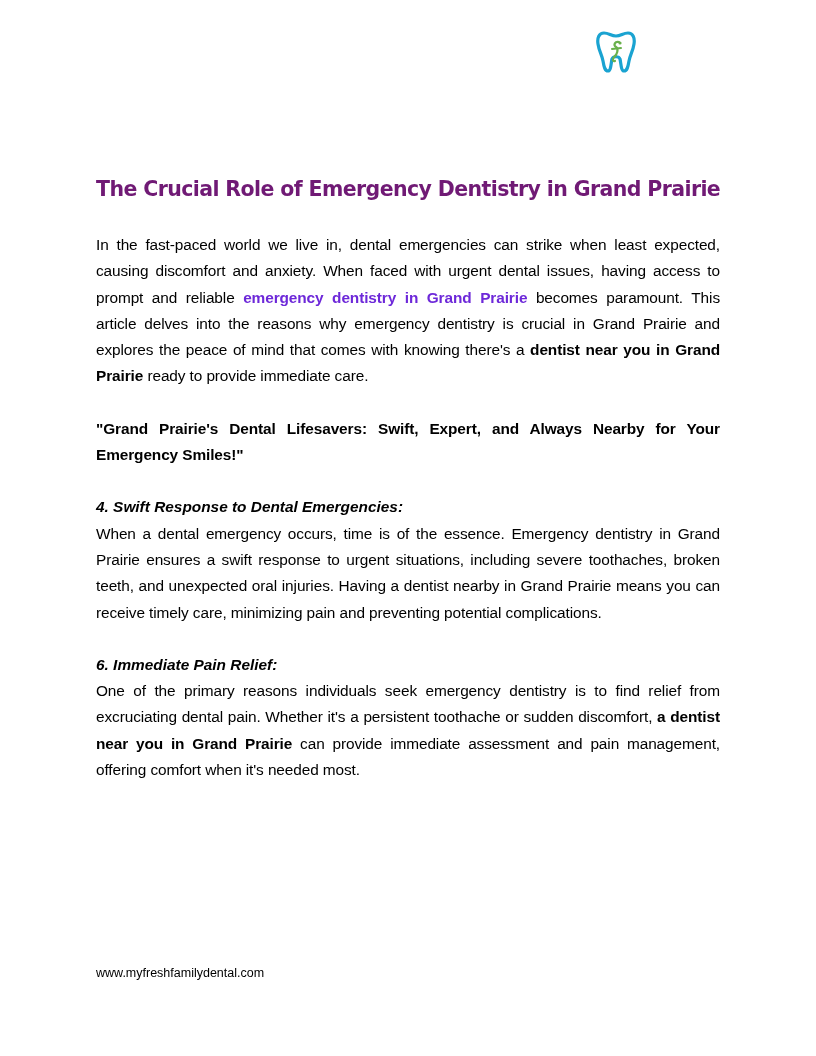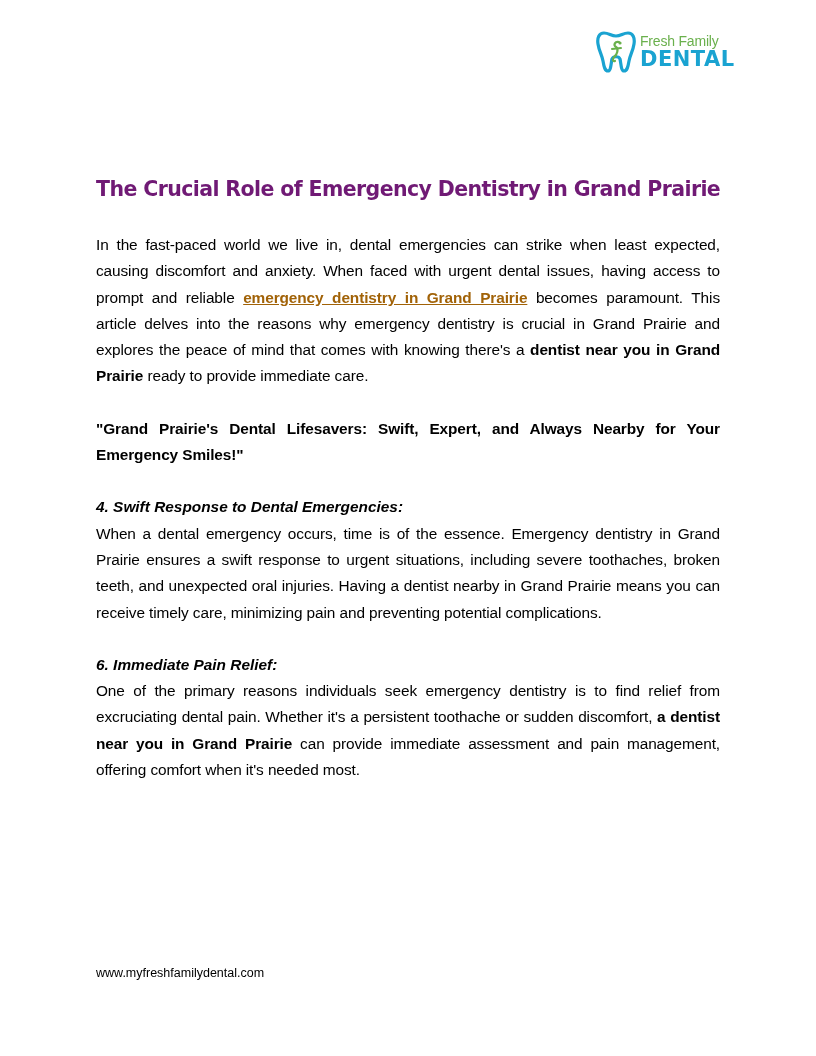--- a/index.html
+++ b/index.html
@@ -54,23 +54,22 @@
     .para {
       font-family: "Liberation Sans", sans-serif;
       font-size: 15.4px;
       line-height: 26.3px;
       text-align: justify;
       color: #000;
       letter-spacing: -0.1px;
     }
     .p1 { margin-top: 28px; }
     .link {
-      color: #a16207;
+      color: #6d28d9;
       font-weight: bold;
-      text-decoration: underline;
       cursor: pointer;
     }
     b, .bold { font-weight: bold; }
     .tagline {
       margin-top: 26px;
       font-weight: bold;
     }
     .section { margin-top: 26px; }
     .section-heading {
       font-family: "Liberation Sans", sans-serif;
@@ -91,24 +90,20 @@
 </head>
 <body>
 
 <div class="logo">
   <svg class="logo-mark" viewBox="0 0 40 44">
     <path d="M8 4 C3 4 1 9 2 15 C3 22 6 26 7 32 C8 38 9 42 12 42 C15 42 15 34 16 30 C17 27 23 27 24 30 C25 34 25 42 28 42 C31 42 32 38 33 32 C34 26 37 22 38 15 C39 9 37 4 32 4 C27 4 25 7 20 7 C15 7 13 4 8 4 Z" fill="none" stroke="#1aa3d1" stroke-width="3.2" stroke-linejoin="round"></path>
     <path d="M23 13 C19 12 17 16 20 18 C23 20 21 26 18 28 C16 30 17 33 19 32" fill="none" stroke="#6ab04c" stroke-width="2.2" stroke-linecap="round"></path>
     <path d="M16 20 L25 19" stroke="#6ab04c" stroke-width="2" stroke-linecap="round"></path>
     <circle cx="24" cy="14" r="1.6" fill="#6ab04c"></circle>
   </svg>
-  <div class="logo-text">
-    <span class="logo-top">Fresh Family</span>
-    <span class="logo-bottom">DENTAL</span>
-  </div>
 </div>
 
 <div class="content">
   <h1 class="title">The Crucial Role of Emergency Dentistry in Grand Prairie</h1>
 
   <p class="para p1"><span>In the fast-paced world we live in, dental emergencies can strike when least expected, causing discomfort and anxiety. When faced with urgent dental issues, having access to prompt and reliable </span><a class="link">emergency dentistry in Grand Prairie</a><span> becomes paramount. This article delves into the reasons why emergency dentistry is crucial in Grand Prairie and explores the peace of mind that comes with knowing there's a </span><b>dentist near you in Grand Prairie</b><span> ready to provide immediate care.</span></p>
 
   <p class="para tagline">"Grand Prairie's Dental Lifesavers: Swift, Expert, and Always Nearby for Your Emergency Smiles!"</p>
 
   <div class="section">

